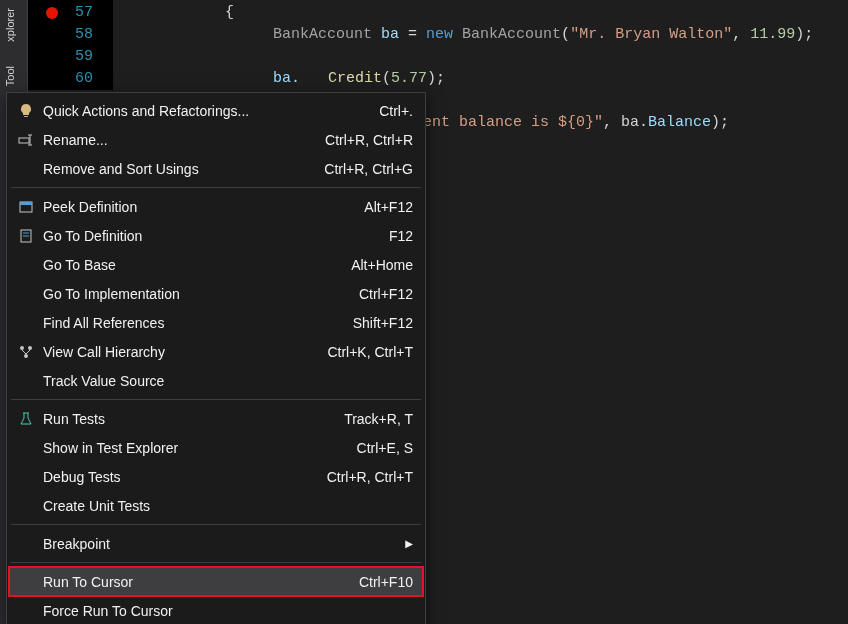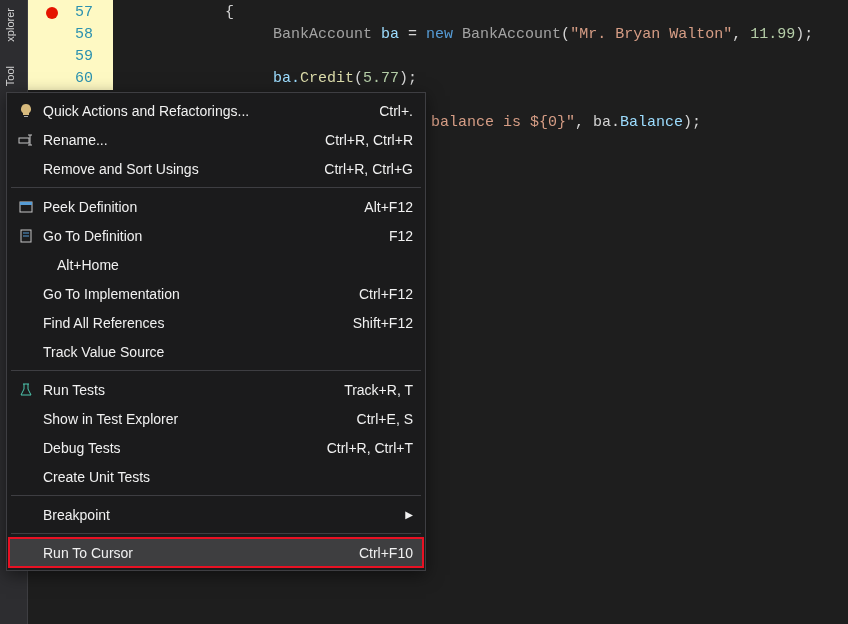--- a/index.html
+++ b/index.html
@@ -36,21 +36,21 @@
       top: 0;
       right: 0;
       background: #1e1e1e;
       font-family: Consolas, 'Courier New', monospace;
       font-size: 15px;
       line-height: 22px;
     }
     .gutter {
       display: inline-block;
       width: 85px;
-      background: #fef9c3;
+      background: #000000;
       vertical-align: top;
       padding-top: 2px;
     }
     .line-number {
       color: #2b91af;
       text-align: right;
       padding-right: 20px;
       height: 22px;
       position: relative;
     }
@@ -74,21 +74,21 @@
       white-space: pre;
       position: relative;
     }
     .brace { color: #d4d4d4; }
     .type { color: #a3a3a3; }
     .var { color: #9cdcfe; }
     .op { color: #d4d4d4; }
     .keyword { color: #569cd6; }
     .string { color: #d69d85; }
     .number { color: #b5cea8; }
-    .method { color: #dcdcaa; }
+    .method { color: #dcdcaa; margin-left: 28px; }
     .punct { color: #d4d4d4; }
     .context-menu {
       position: absolute;
       left: 6px;
       top: 92px;
       width: 420px;
       background: #1b1b1c;
       border: 1px solid #3e3e42;
       box-shadow: 0 4px 16px rgba(0,0,0,0.5);
       padding: 3px 2px;
@@ -203,33 +203,46 @@
       <svg width="16" height="16" viewBox="0 0 16 16">
           <rect x="3" y="2" width="10" height="12" fill="none" stroke="#c5c5c5"></rect>
           <path stroke="#569cd6" d="M5 5h6M5 8h6"></path>
         </svg>
     </span>
     <span class="menu-label">Go To Definition</span>
     <span class="menu-shortcut">F12</span>
   </div>
   <div class="menu-item">
     <span class="menu-icon"></span>
+    <span class="menu-label">Go To Base</span>
     <span class="menu-shortcut">Alt+Home</span>
   </div>
   <div class="menu-item">
     <span class="menu-icon"></span>
     <span class="menu-label">Go To Implementation</span>
     <span class="menu-shortcut">Ctrl+F12</span>
   </div>
   <div class="menu-item">
     <span class="menu-icon"></span>
     <span class="menu-label">Find All References</span>
     <span class="menu-shortcut">Shift+F12</span>
   </div>
   <div class="menu-item">
+    <span class="menu-icon">
+      <svg width="16" height="16" viewBox="0 0 16 16">
+          <circle cx="4" cy="4" r="2" fill="#c5c5c5"></circle>
+          <circle cx="12" cy="4" r="2" fill="#c5c5c5"></circle>
+          <circle cx="8" cy="12" r="2" fill="#c5c5c5"></circle>
+          <path stroke="#c5c5c5" d="M4 6l4 4M12 6l-4 4"></path>
+        </svg>
+    </span>
+    <span class="menu-label">View Call Hierarchy</span>
+    <span class="menu-shortcut">Ctrl+K, Ctrl+T</span>
+  </div>
+  <div class="menu-item">
     <span class="menu-icon"></span>
     <span class="menu-label">Track Value Source</span>
   </div>
   <div class="menu-sep"></div>
   <div class="menu-item">
     <span class="menu-icon">
       <svg width="16" height="16" viewBox="0 0 16 16">
           <path fill="none" stroke="#4ec9b0" d="M6 2v5l-3 6h10l-3-6V2M5 2h6"></path>
         </svg>
     </span>
@@ -255,14 +268,18 @@
     <span class="menu-icon"></span>
     <span class="menu-label">Breakpoint</span>
     <span class="menu-arrow">▶</span>
   </div>
   <div class="menu-sep"></div>
   <div class="menu-item highlighted">
     <span class="menu-icon"></span>
     <span class="menu-label">Run To Cursor</span>
     <span class="menu-shortcut">Ctrl+F10</span>
   </div>
+  <div class="menu-item">
+    <span class="menu-icon"></span>
+    <span class="menu-label">Force Run To Cursor</span>
+  </div>
 
 </div>
 
 </body></html>

